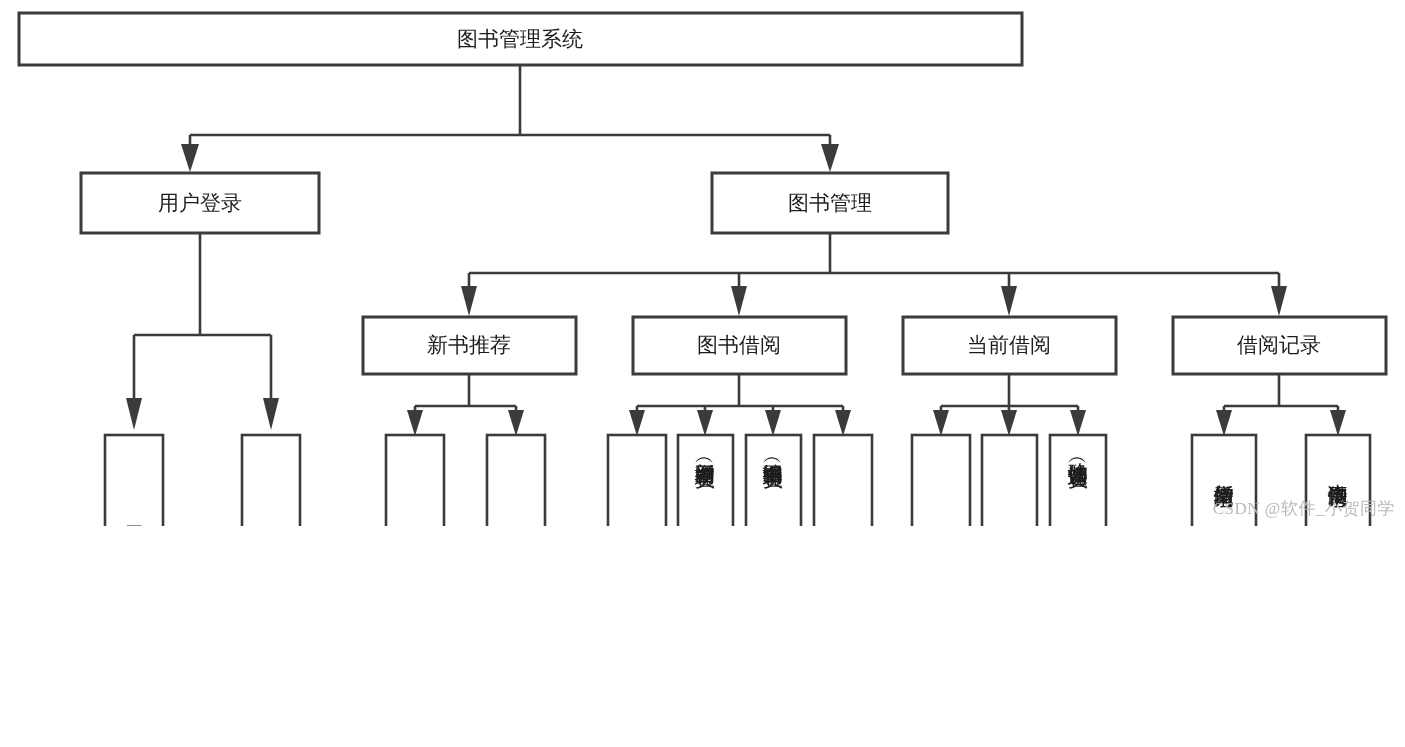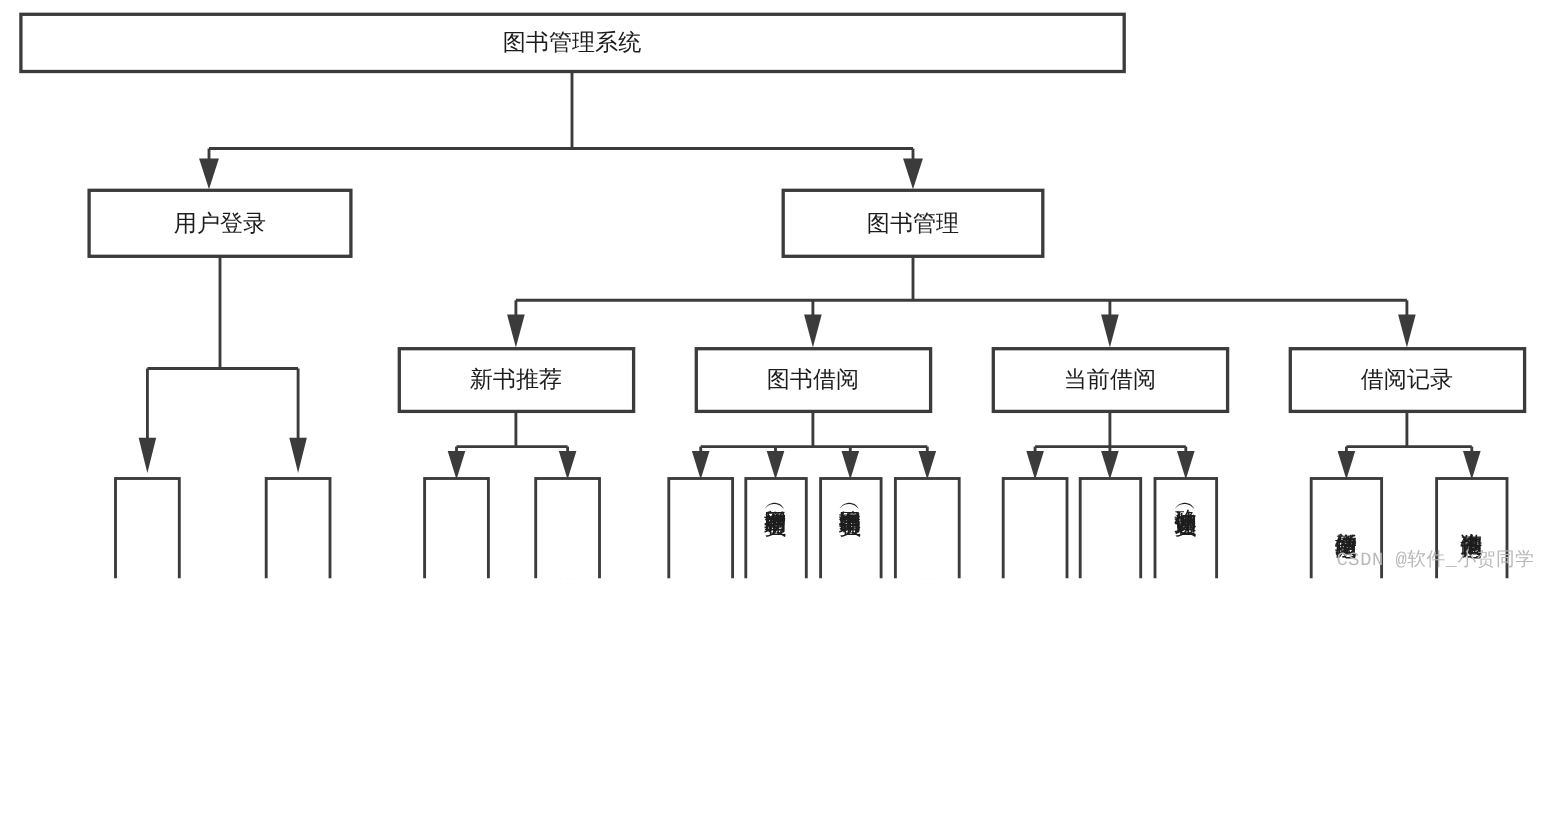--- a/index.html
+++ b/index.html
@@ -47,21 +47,21 @@
     font-family: "DejaVu Sans", "Liberation Sans", sans-serif;
     fill: #1d1d1d;
     font-size: 21px;
     text-anchor: middle;
     dominant-baseline: middle;
   }
   .watermark {
     position: absolute;
     right: 10px;
     bottom: 6px;
-    font-family: Liberation Mono, monospace;
+    font-family: Liberation Serif, serif;
     font-size: 17px;
     color: #b9b9b9;
     letter-spacing: 0.5px;
     white-space: nowrap;
     pointer-events: none;
   }
   .vlabel {
     position: absolute;
     width: 1405px;
     height: 747px;

